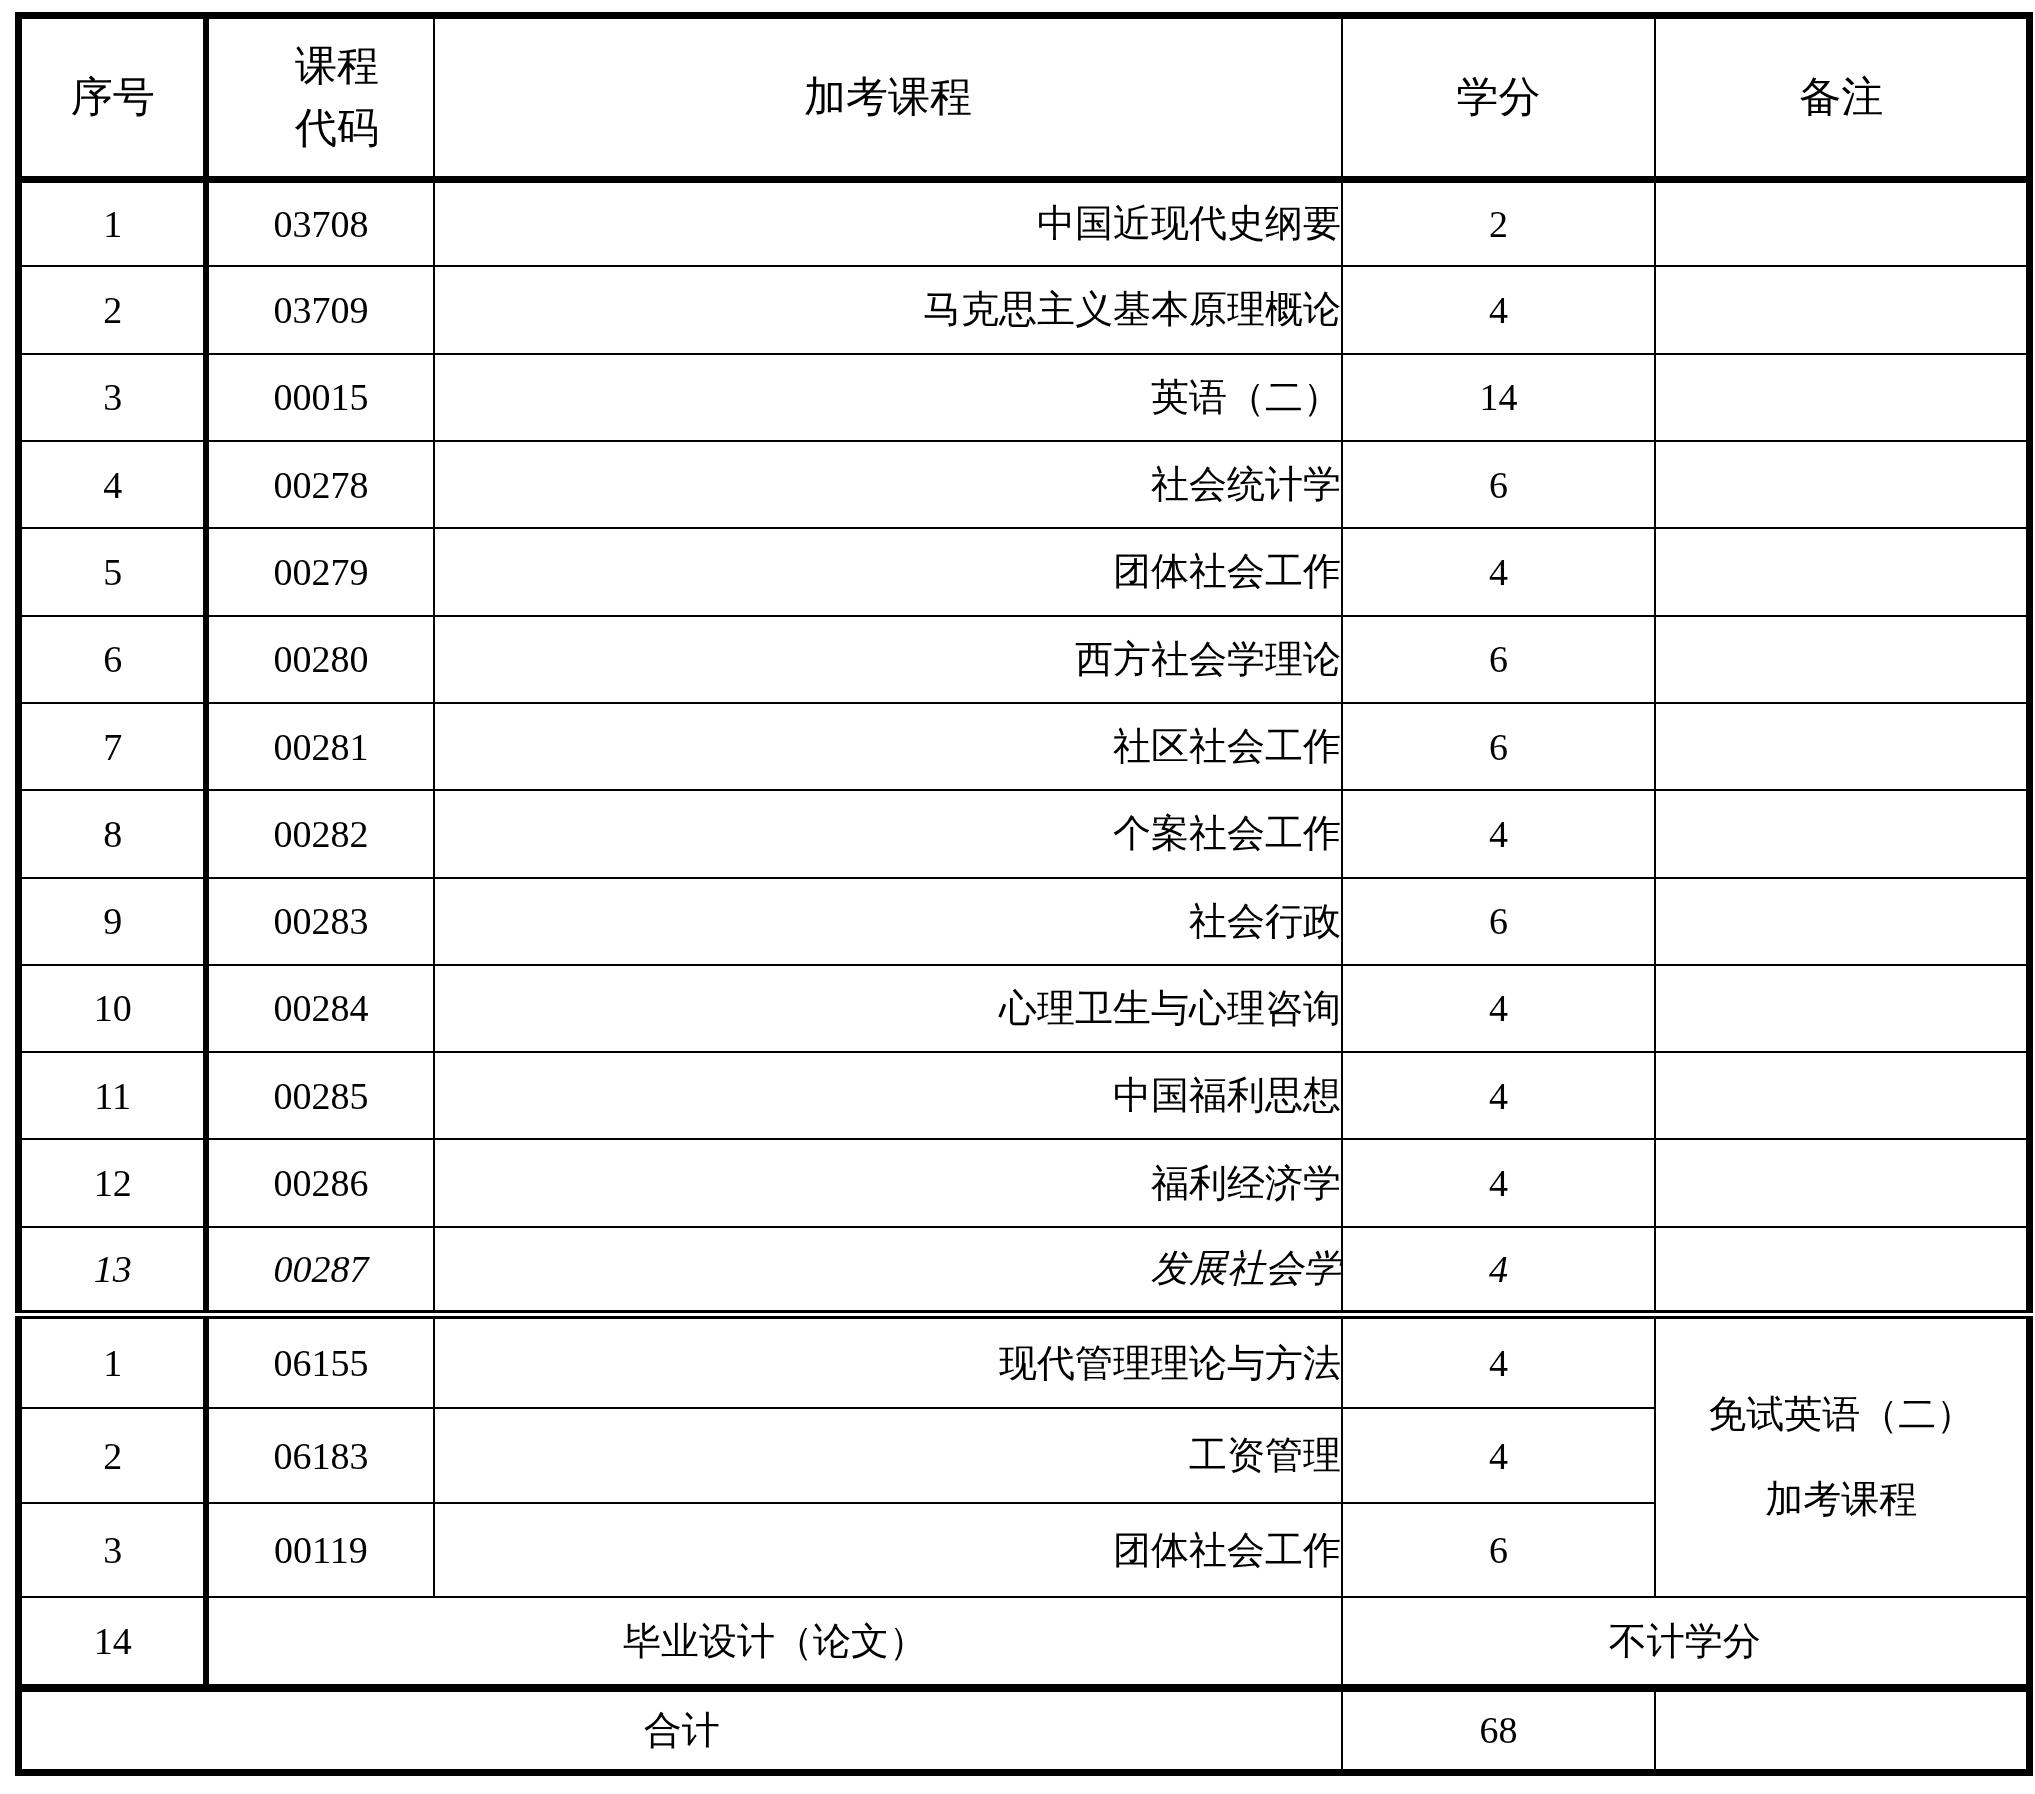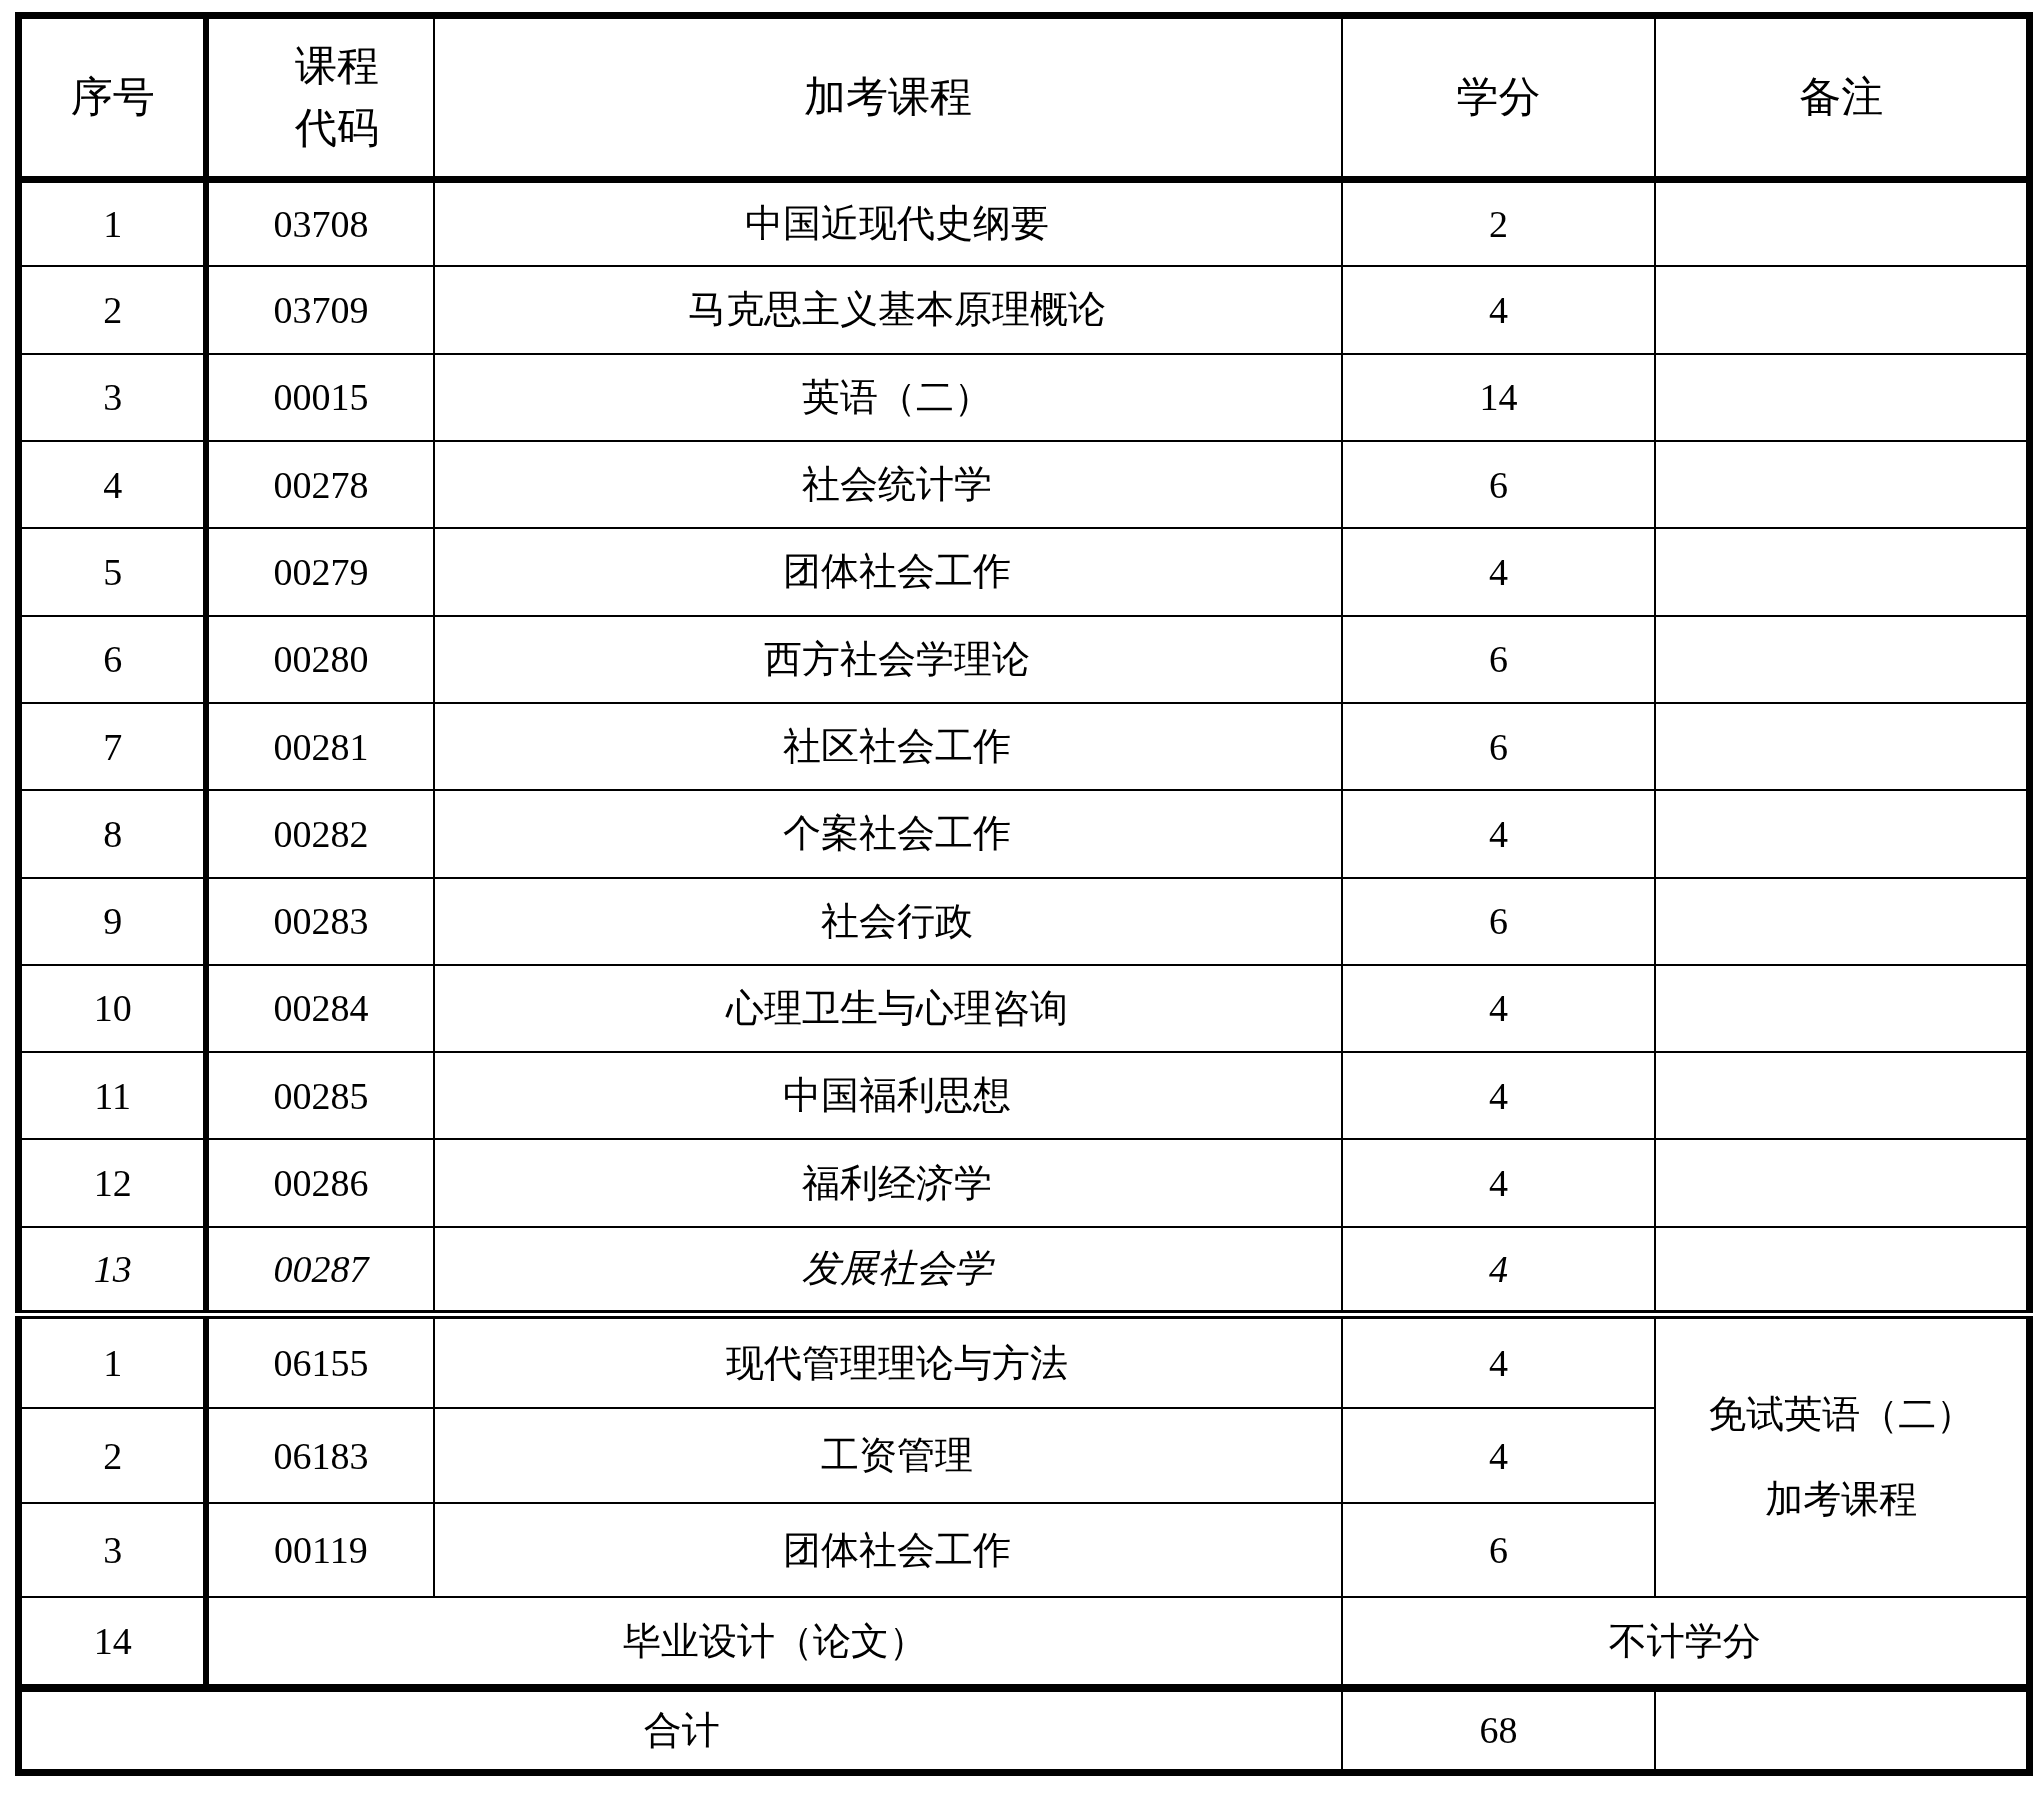--- a/index.html
+++ b/index.html
@@ -61,21 +61,21 @@
   tr.r-thesis { height: 89px; }
   tr.r-total  { height: 83px; }
 
   
   tr.r-sec1-last th, tr.r-sec1-last td { border-bottom: 9.6px double #000; font-style: italic; }
 
   
   tr.r-total th, tr.r-total td { border-top: 8.3px solid #000; font-family: Liberation Serif, serif; }
 
   td.name-cell {
-    text-align: center;
+    text-align: right;
     padding-left: 18px;
   }
   td.addon-remark-cell { vertical-align: middle; font-family: Liberation Serif, serif; }
   .remark-line { line-height: 85px; }
 </style>
 </head>
 <body>
 
 <div class="page">
   <table class="course-table">

